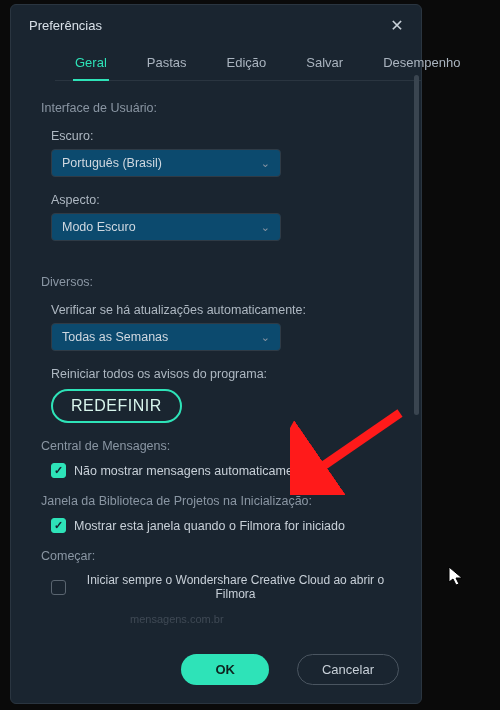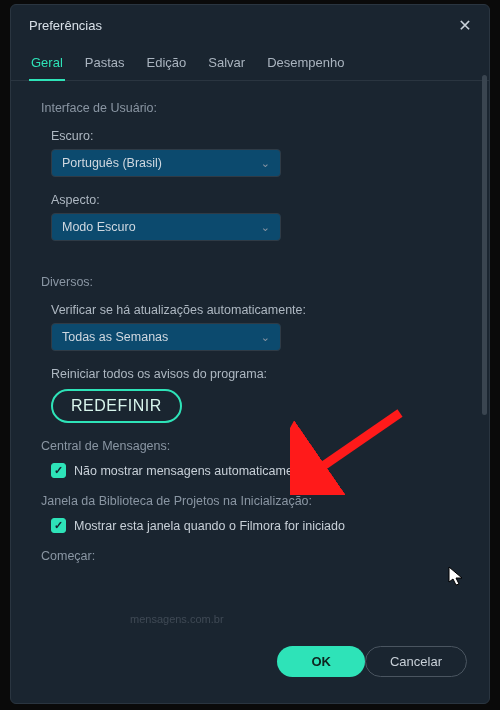--- a/index.html
+++ b/index.html
@@ -10,21 +10,21 @@
     color: #c8d0d8;
     width: 500px;
     height: 710px;
     overflow: hidden;
     position: relative;
   }
   .dialog {
     position: absolute;
     left: 10px;
     top: 4px;
-    width: 480px;
+    width: 412px;
     height: 700px;
     background: #1a2530;
     border: 1px solid #2a3540;
     border-radius: 6px;
     display: flex;
     flex-direction: column;
   }
   .titlebar {
     display: flex;
     justify-content: space-between;
@@ -32,23 +32,24 @@
     padding: 10px 14px 8px 18px;
   }
   .title { color: #d8e0e8; font-size: 13px; }
   .close-btn {
     width: 20px; height: 20px;
     display: flex; align-items: center; justify-content: center;
     color: #c8d0d8; cursor: pointer; font-size: 16px;
   }
   .tabs {
     display: flex;
-    gap: 18px;
+    gap: 36px;
     padding: 6px 18px 0 18px;
     border-bottom: 1px solid #2a3540;
+    margin-left: 44px;
   }
   .tab {
     padding: 6px 2px 10px 2px;
     color: #aab4bf;
     cursor: pointer;
     font-size: 13px;
     position: relative;
   }
   .tab.active {
     color: #2ee3b8;
@@ -136,22 +137,22 @@
     line-height: 1;
   }
   .check-label {
     color: #c8d0d8;
     font-size: 12.5px;
     text-align: center;
   }
   .footer {
     display: flex;
     justify-content: flex-end;
-    gap: 0;
-    padding: 14px 22px 26px 22px;
+    gap: 28px;
+    padding: 14px 22px 18px 22px;
   }
   .btn-primary {
     background: #2ee3b8;
     color: #0e2520;
     border: none;
     border-radius: 20px;
     padding: 8px 34px;
     font-size: 13px;
     font-weight: 600;
     cursor: pointer;
@@ -267,20 +268,24 @@
 
     <div class="sub-label">Janela da Biblioteca de Projetos na Inicialização:</div>
     <div class="check-row">
       <div class="checkbox checked">
         <span class="checkmark">✓</span>
       </div>
       <span class="check-label">Mostrar esta janela quando o Filmora for iniciado</span>
     </div>
 
     <div class="sub-label">Começar:</div>
+    <div class="check-row">
+      <div class="checkbox"></div>
+      <span class="check-label" style="font-size:12px;">Iniciar sempre o Wondershare Creative Cloud ao abrir o Filmora</span>
+    </div>
 
   </div>
 
   <div class="footer">
     <button class="btn-primary">OK</button>
     <button class="btn-secondary">Cancelar</button>
   </div>
 
   <div class="scroll-track">
     <div class="scroll-thumb"></div>

